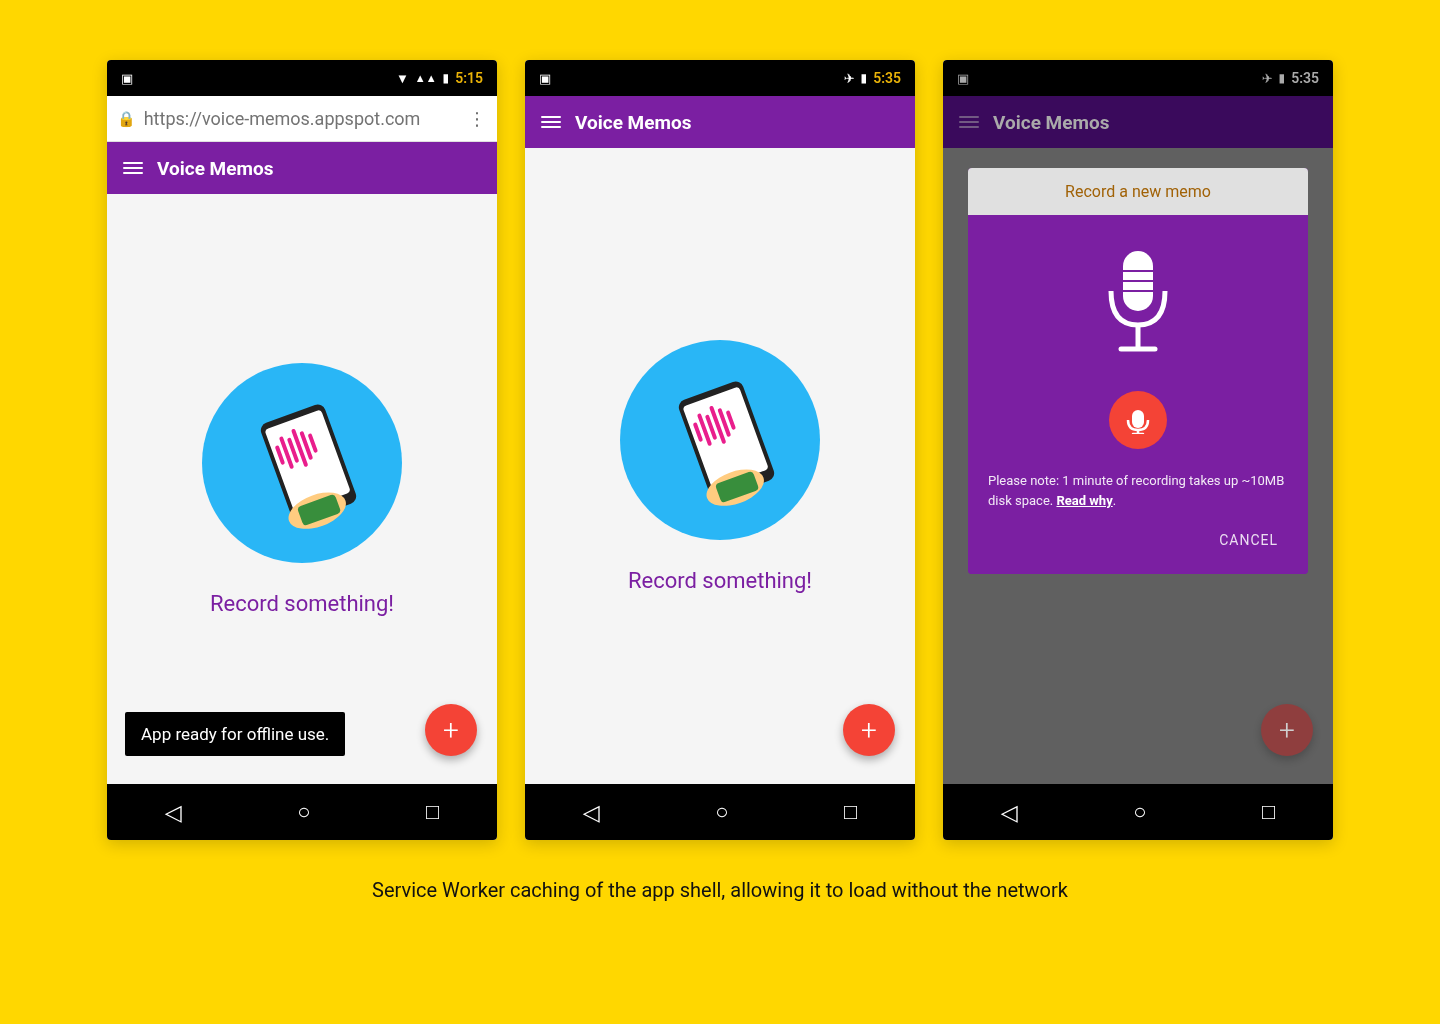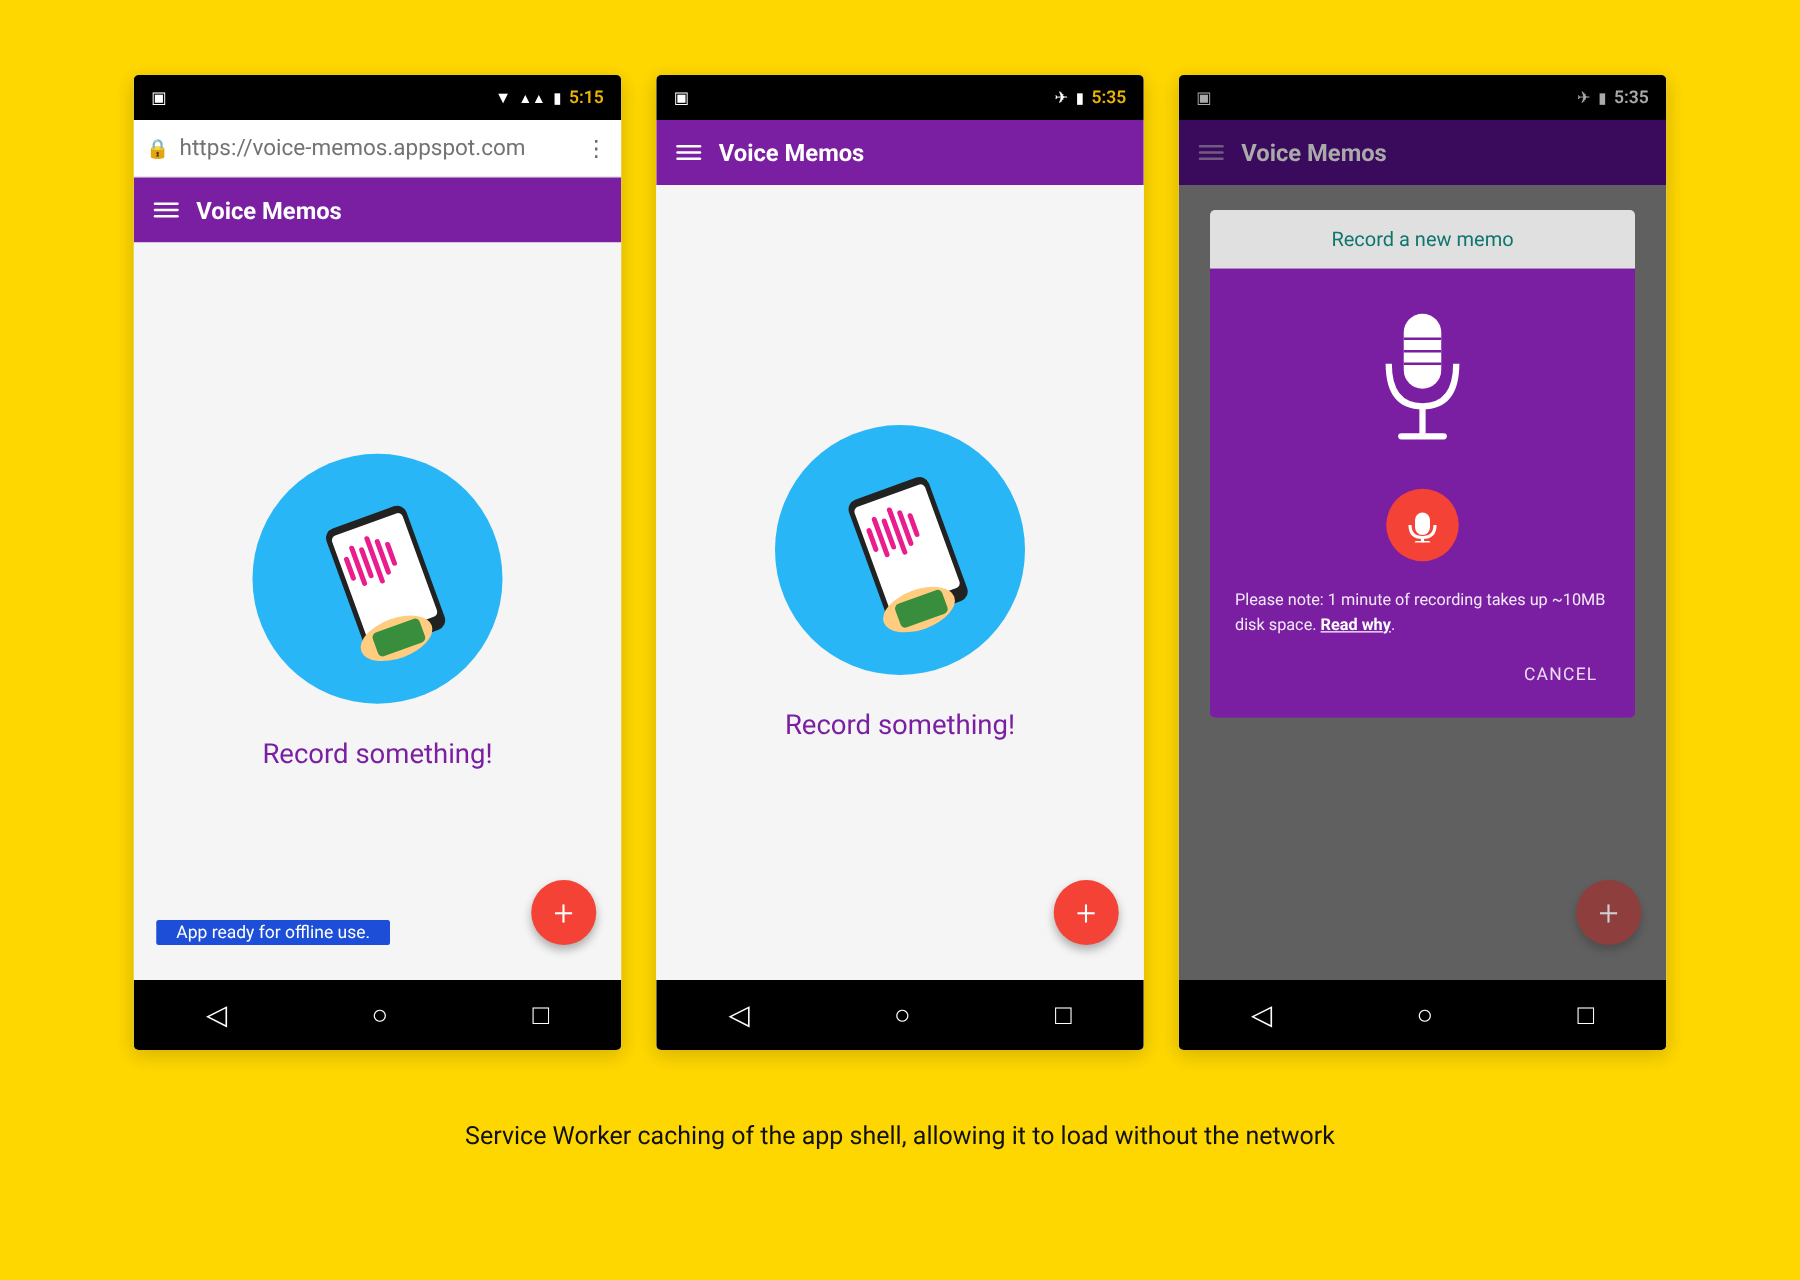--- a/index.html
+++ b/index.html
@@ -161,24 +161,24 @@
       font-weight: 300;
       box-shadow: 0 4px 8px rgba(0,0,0,0.3);
       cursor: pointer;
     }
 
     
     .snackbar {
       position: absolute;
       bottom: 28px;
       left: 18px;
-      background: #1d4ed8;
-      color: #fff;
-      font-size: 14px;
-      padding: 2px 16px;
+      background: #000000;
+      color: #fff;
+      font-size: 17px;
+      padding: 12px 16px;
       border-radius: 2px;
       max-width: 230px;
     }
 
     
     .nav-bar {
       background: #000;
       height: 56px;
       display: flex;
       align-items: center;
@@ -207,21 +207,21 @@
     .dialog-box {
       background: #7B1FA2;
       border-radius: 4px;
       width: 340px;
       overflow: hidden;
     }
     .dialog-title-bar {
       background: #e0e0e0;
       padding: 14px 20px;
       font-size: 16px;
-      color: #0f766e;
+      color: #a16207;
       text-align: center;
     }
     .dialog-body {
       background: #7B1FA2;
       padding: 28px 20px 18px;
       display: flex;
       flex-direction: column;
       align-items: center;
     }
     
@@ -267,21 +267,21 @@
     }
     .app-bar-dimmed .app-bar-title {
       color: #aaa;
     }
     .app-bar-dimmed .app-bar-menu span {
       background: #aaa;
     }
 
     
     .caption {
-      margin-top: 54px;
+      margin-top: 36px;
       font-size: 20px;
       color: #111;
       text-align: center;
       font-weight: 400;
       max-width: 900px;
       line-height: 1.4;
     }
   </style>
 </head>
 <body>

